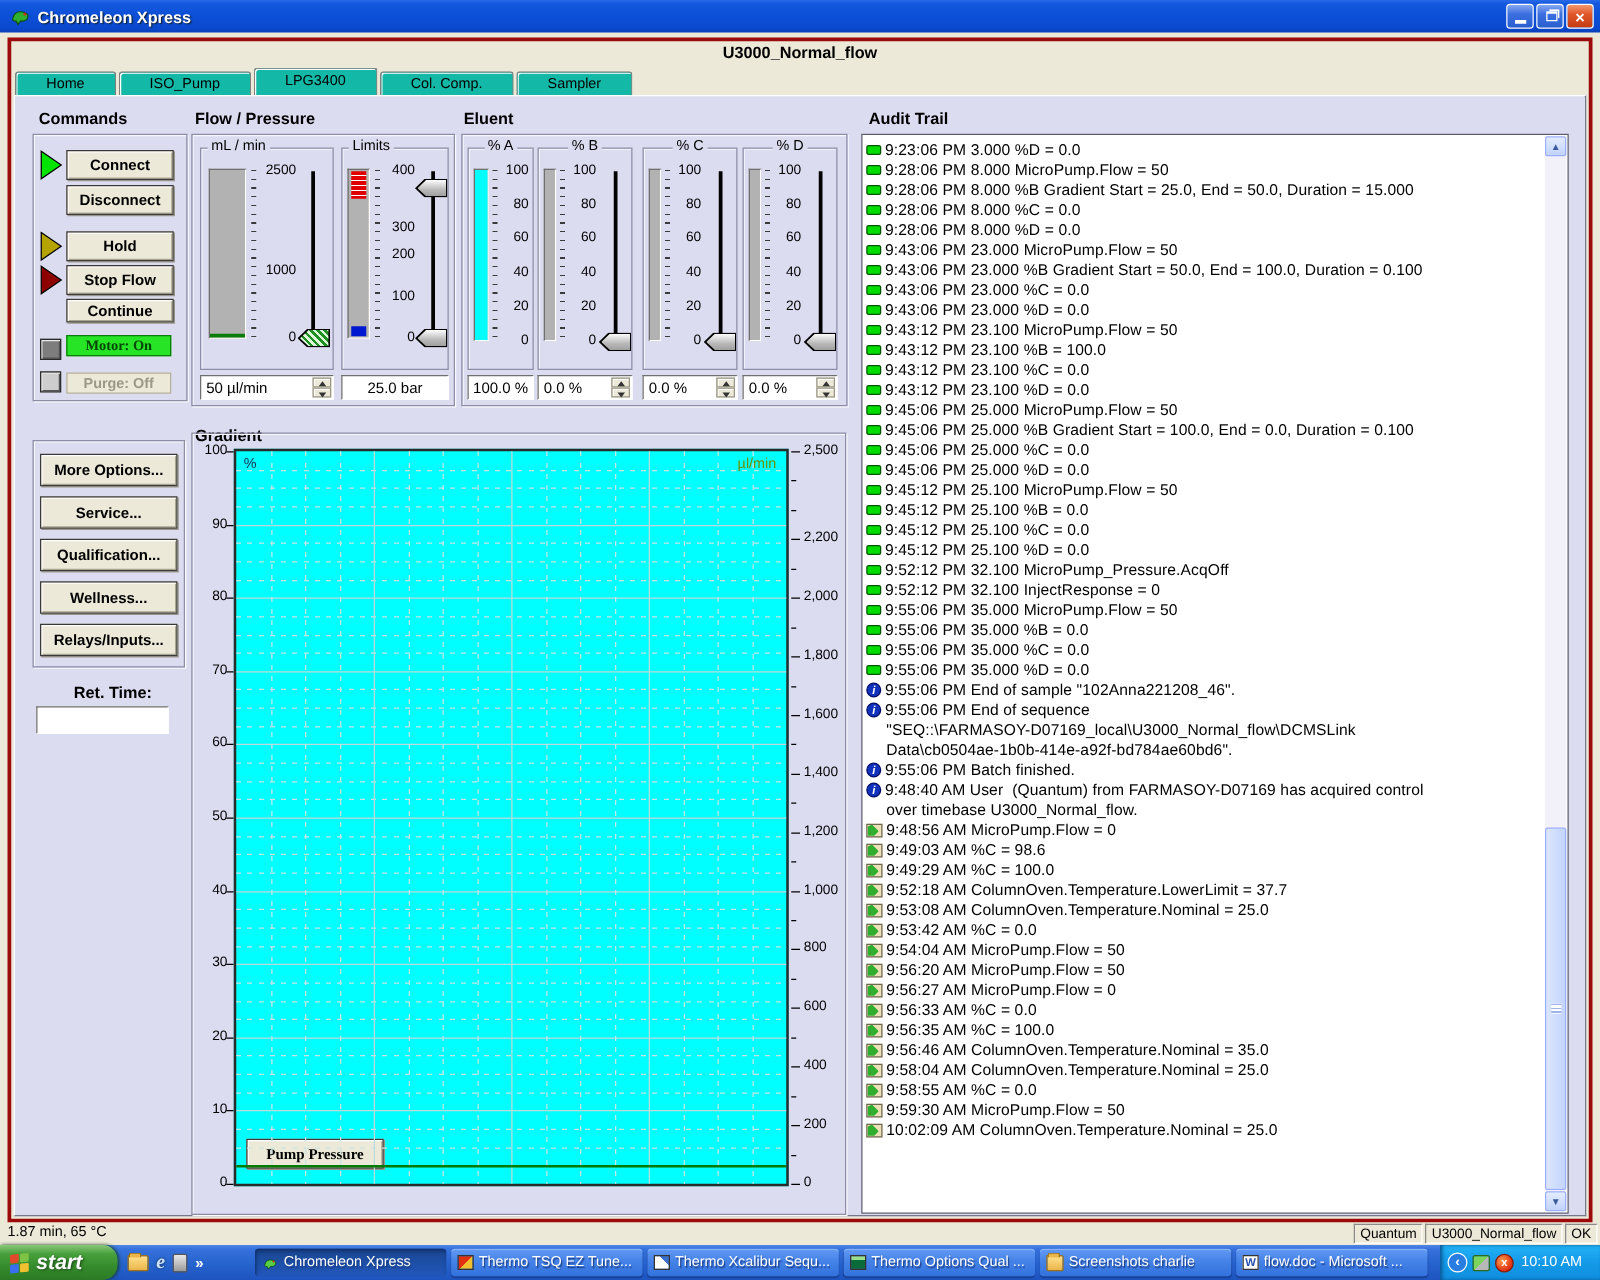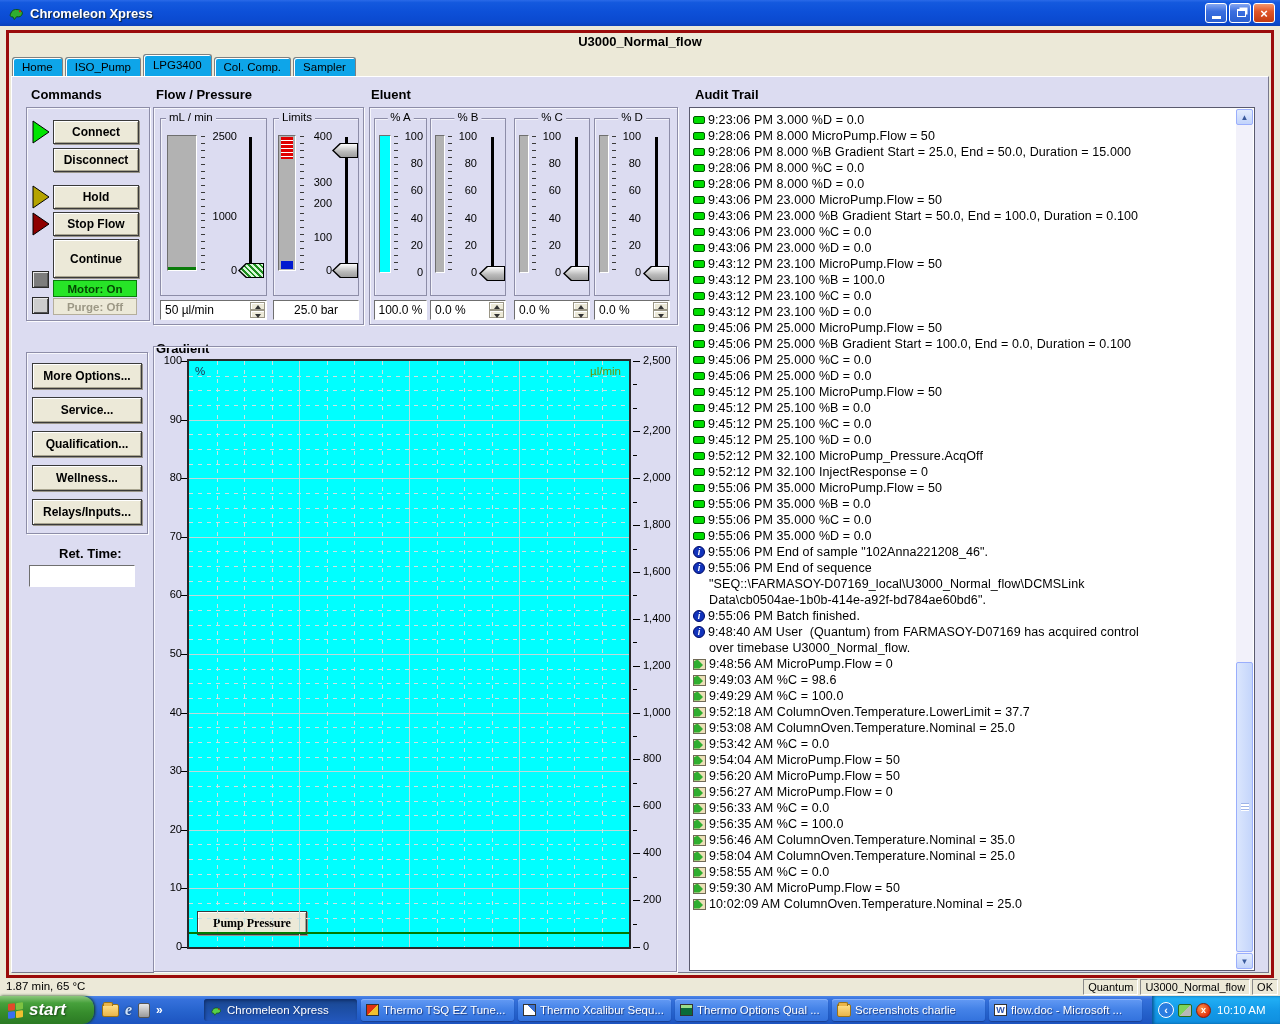--- a/index.html
+++ b/index.html
@@ -20,21 +20,21 @@
 .winbtn.close { background:linear-gradient(180deg,#f2976d 0%,#e1572a 40%,#c33b12 100%); font-weight:bold; font-size:13px; }
 .glyph-min { width:9px; height:3px; background:#fff; margin-top:9px; }
 .glyph-restore { width:9px; height:8px; border:1px solid #fff; border-top-width:2px; margin-left:2px; box-shadow:2px -2px 0 -0.5px #fff; }
 
 
 .redbox { position:absolute; left:6px; top:30px; width:1268px; height:948px;
   border:3px solid #9b0b0b; background:#ece9d8; }
 .app-title { position:absolute; left:0; top:1px; width:100%; text-align:center;
   font-weight:bold; font-size:13px; color:#000; }
 .tabrow { position:absolute; left:3px; top:21px; height:22px; display:flex; align-items:flex-end; }
-.tab { height:19px; line-height:18px; padding:0 9px; background:#0ea5e9; font-size:11.5px;
+.tab { height:19px; line-height:18px; padding:0 24px; background:#14b8a6; font-size:11.5px;
   border:1px solid #808080; border-bottom:none; border-radius:3px 3px 0 0; margin-right:2px;
   box-shadow:inset 1px 1px 0 #fff; color:#000; }
 .tab.active { height:22px; line-height:21px; position:relative; z-index:3; }
 .mainpanel { position:absolute; left:2px; top:43px; width:1258px; height:897px;
   background:#dcdcf1; border:1px solid; border-color:#fff #78788c #78788c #fff; }
 
 .sect-label { position:absolute; font-weight:bold; font-size:13px; color:#000; }
 .groupbox { position:absolute; border:1px solid #8d8da8; box-shadow:inset 1px 1px 0 #f6f6fc, 1px 1px 0 #fbfbfe; }
 
 
@@ -200,23 +200,23 @@
         <button class="xp-btn" style="left:26px;top:12px;width:86px;height:24px;">Connect</button>
         <button class="xp-btn" style="left:26px;top:40px;width:86px;height:24px;">Disconnect</button>
         <svg class="cmd-arrow" style="top:77px;" viewBox="0 0 18 24">
             <polygon points="1,1 17,12 1,23" fill="#b5a300" stroke="#000"></polygon>
           </svg>
         <button class="xp-btn" style="left:26px;top:77px;width:86px;height:24px;">Hold</button>
         <svg class="cmd-arrow" style="top:104px;" viewBox="0 0 18 24">
             <polygon points="1,1 17,12 1,23" fill="#8e0000" stroke="#000"></polygon>
           </svg>
         <button class="xp-btn" style="left:26px;top:104px;width:86px;height:24px;">Stop Flow</button>
-        <button class="xp-btn" style="left:26px;top:131px;width:86px;height:39px;">Continue</button>
+        <button class="xp-btn" style="left:26px;top:131px;width:86px;height:19px;">Continue</button>
         <span class="cmd-square" style="top:163px;background:#7d7d7d;"></span>
-        <span class="badge on" style="top:172px;">Motor: On</span>
+        <span class="badge on" style="top:160px;font-family:Liberation Serif, serif;">Motor: On</span>
         <span class="cmd-square" style="top:189px;background:#cdcdcd;"></span>
         <span class="badge off" style="top:190px;">Purge: Off</span>
       </div>
 
       <div class="groupbox" style="left:141px;top:30px;width:211px;height:218px;">
         <div class="fieldset" style="left:6px;top:10px;width:107px;height:178px;">
           <span class="legend">mL / min</span>
           <div class="gauge" style="left:6px;top:16px;width:30px;height:136px;">
             <div class="flowline"></div>
           </div>

